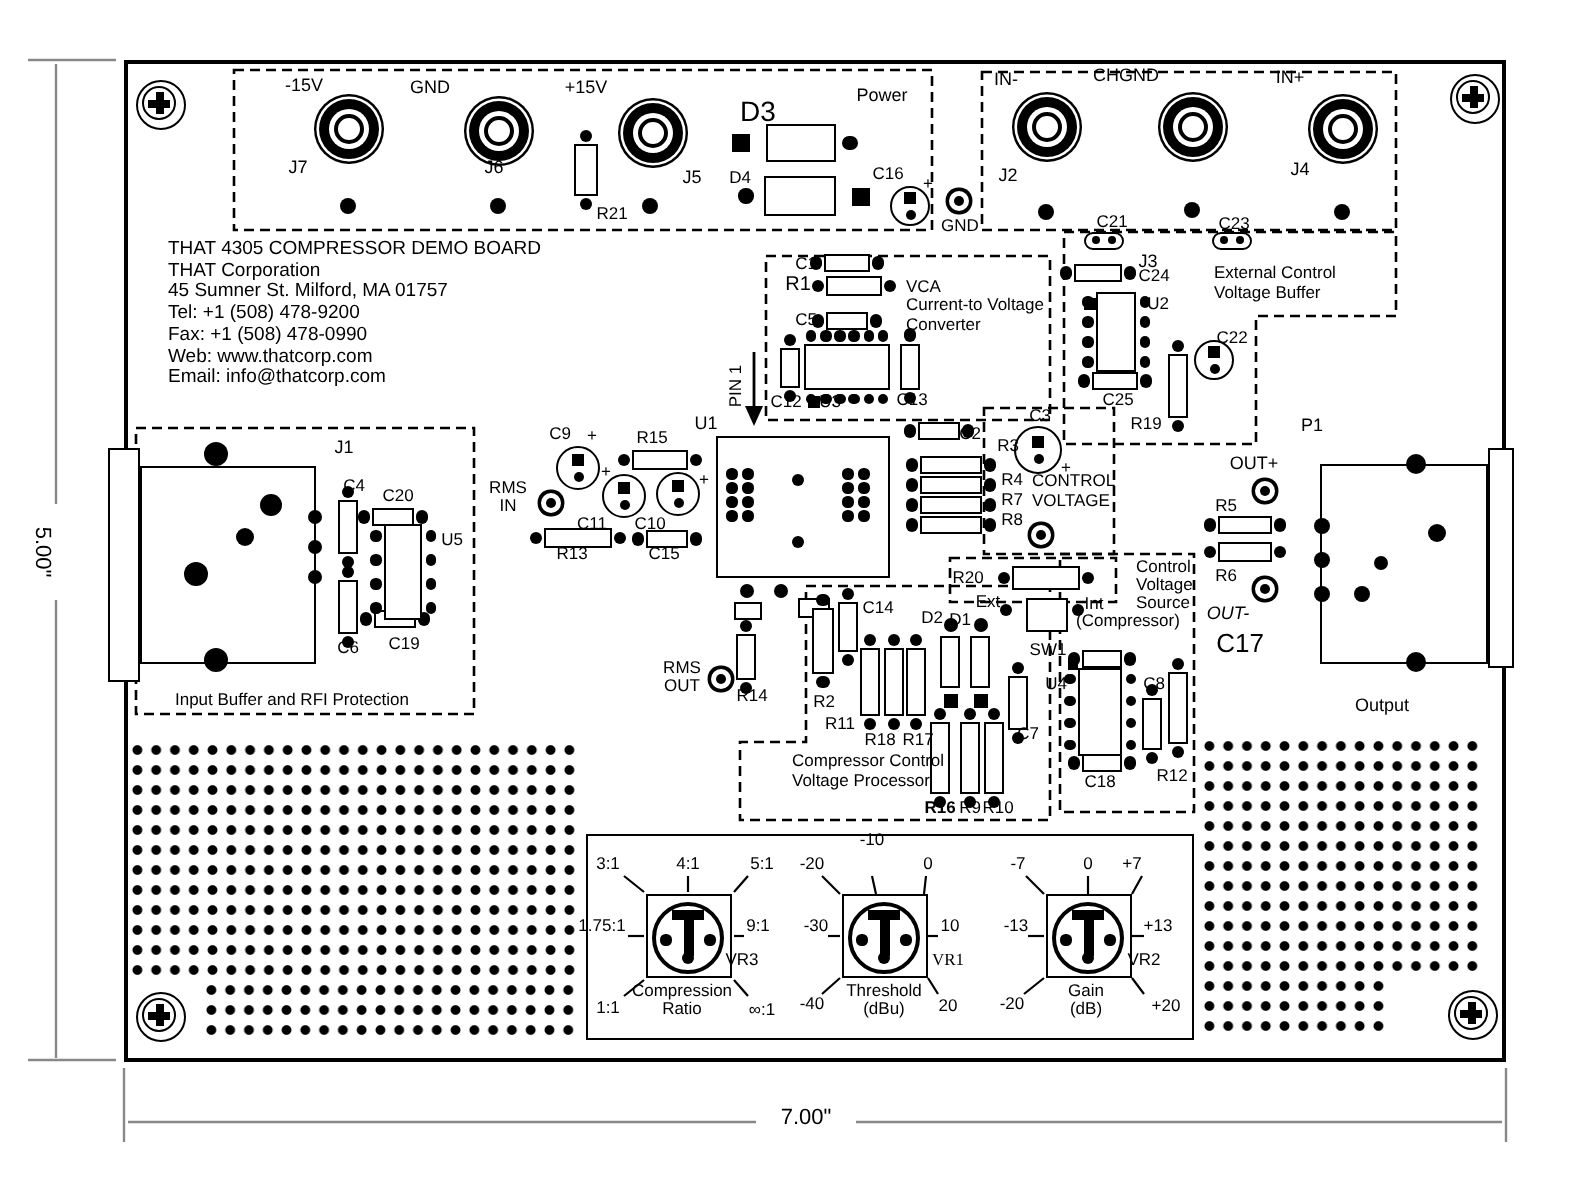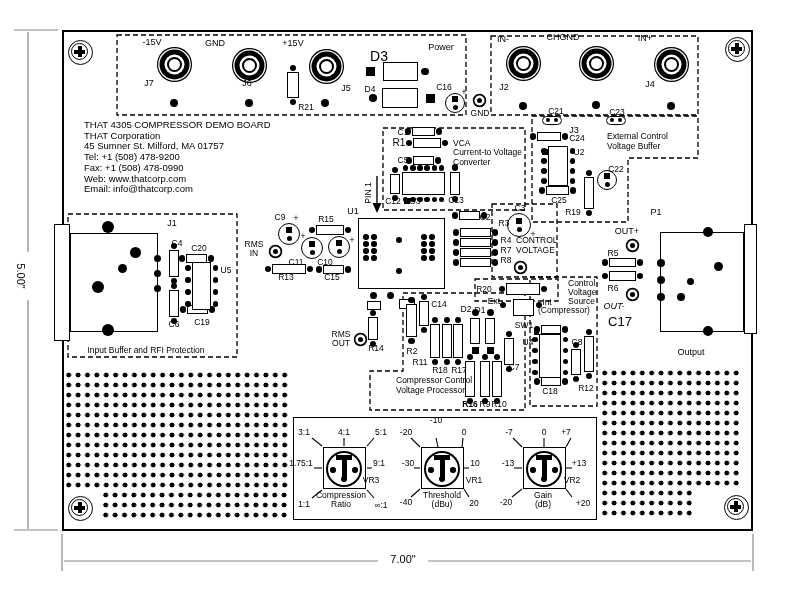--- a/index.html
+++ b/index.html
@@ -514,21 +514,21 @@
       <div class="lbl" style="left: 371px; top: 480px; font-size: 8.5px;">VR3</div>
       <div class="lbl" style="left: 341px; top: 500px; font-size: 8.5px; line-height: 1.05;">Compression
 Ratio</div>
       <div class="lbl" style="left: 406px; top: 432px; font-size: 8.5px;">-20</div>
       <div class="lbl" style="left: 436px; top: 420px; font-size: 8.5px;">-10</div>
       <div class="lbl" style="left: 464px; top: 432px; font-size: 8.5px;">0</div>
       <div class="lbl" style="left: 408px; top: 463px; font-size: 8.5px;">-30</div>
       <div class="lbl" style="left: 475px; top: 463px; font-size: 8.5px;">10</div>
       <div class="lbl" style="left: 406px; top: 502px; font-size: 8.5px;">-40</div>
       <div class="lbl" style="left: 474px; top: 503px; font-size: 8.5px;">20</div>
-      <div class="lbl" style="left: 474px; top: 480px; font-size: 8.5px;">VR1</div>
+      <div class="lbl" style="left: 474px; top: 480px; font-size: 8.5px; font-family: Liberation Serif, serif;">VR1</div>
       <div class="lbl" style="left: 442px; top: 500px; font-size: 8.5px; line-height: 1.05;">Threshold
 (dBu)</div>
       <div class="lbl" style="left: 509px; top: 432px; font-size: 8.5px;">-7</div>
       <div class="lbl" style="left: 544px; top: 432px; font-size: 8.5px;">0</div>
       <div class="lbl" style="left: 566px; top: 432px; font-size: 8.5px;">+7</div>
       <div class="lbl" style="left: 508px; top: 463px; font-size: 8.5px;">-13</div>
       <div class="lbl" style="left: 579px; top: 463px; font-size: 8.5px;">+13</div>
       <div class="lbl" style="left: 506px; top: 502px; font-size: 8.5px;">-20</div>
       <div class="lbl" style="left: 583px; top: 503px; font-size: 8.5px;">+20</div>
       <div class="lbl" style="left: 572px; top: 480px; font-size: 8.5px;">VR2</div>

